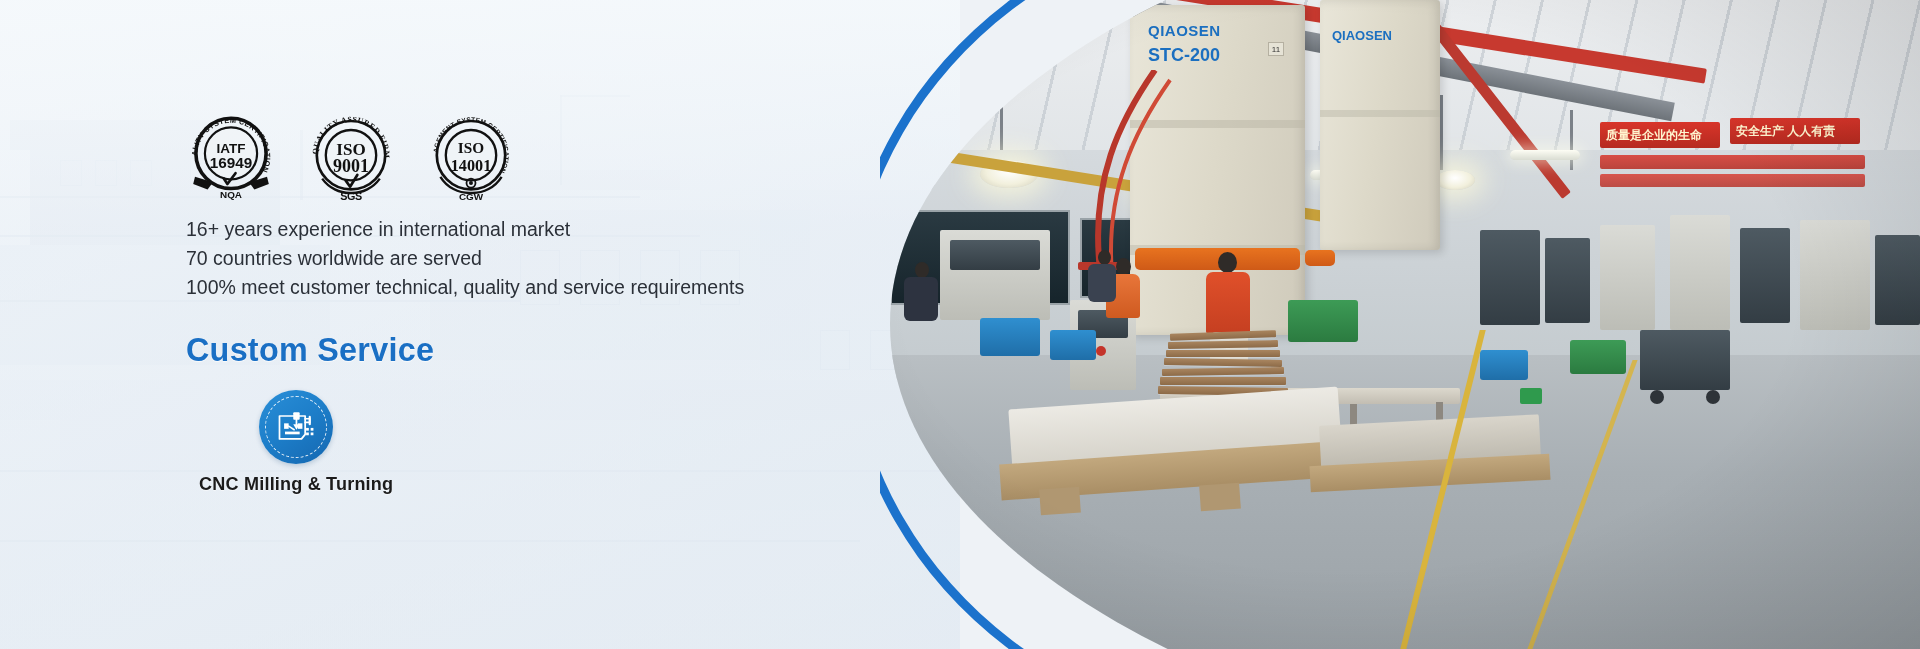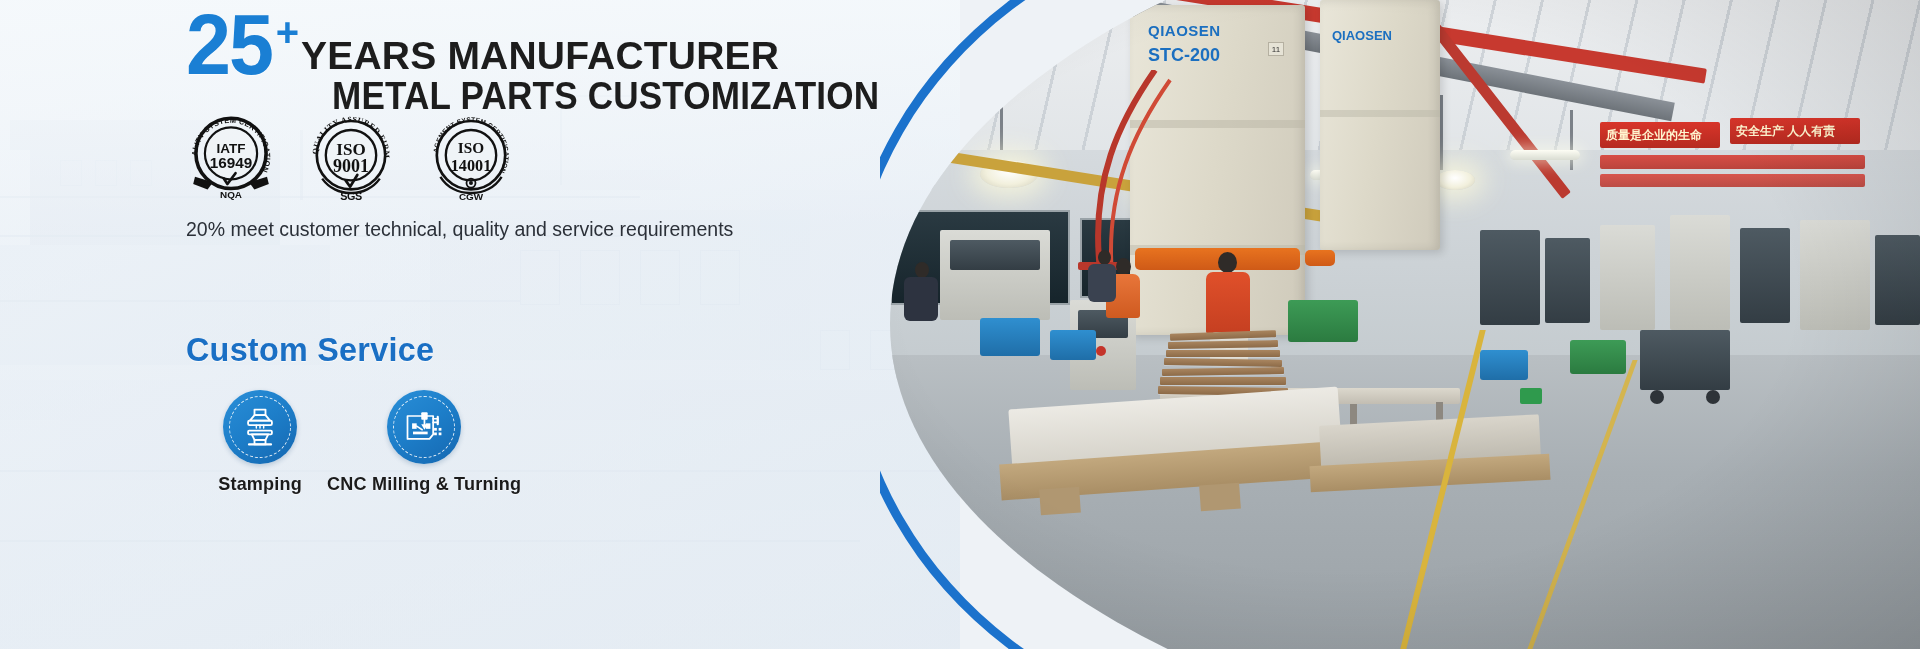--- a/index.html
+++ b/index.html
@@ -186,30 +186,20 @@
       <div class="wm-blk" style="left:0px;top:380px;width:960px;height:40px;opacity:.18;"></div>
       <div class="wm-blk" style="left:60px;top:420px;width:420px;height:60px;opacity:.15;"></div>
       <div class="wm-win" style="left:820px;top:330px;width:30px;height:40px;"></div>
       <div class="wm-win" style="left:870px;top:330px;width:30px;height:40px;"></div>
       <div class="wm-blk" style="left:640px;top:390px;width:300px;height:120px;opacity:.16;"></div>
       <div class="wm-line" style="left:0px;top:470px;width:960px;"></div>
       <div class="wm-line" style="left:0px;top:540px;width:860px;"></div>
     </div>
     <div class="sky-fade"></div>
 
-    <div class="headline">
-      <div class="hl-row">
-        <span class="num25">25</span>
-        <span class="plus">+</span>
-        <span class="hl-text">
-          <span class="hl-line">YEARS MANUFACTURER</span>
-        </span>
-      </div>
-      <div class="hl-line2" style="margin-left:146px;margin-top:-6px;">METAL PARTS CUSTOMIZATION</div>
-    </div>
 
     <div class="badges">
 
       <div class="badge">
         <svg width="90" height="90" viewBox="0 0 100 100">
           <defs>
               <path id="r1" d="M50,50 m-38,0 a38,38 0 1,1 76,0 a38,38 0 1,1 -76,0"></path>
             </defs>
           <circle cx="50" cy="46" r="39" fill="none" stroke="#111" stroke-width="4"></circle>
           <circle cx="50" cy="46" r="29" fill="none" stroke="#111" stroke-width="2.4"></circle>
@@ -265,47 +255,29 @@
           <path d="M84,72 A38,38 0 0,1 50,90" fill="none" stroke="#111" stroke-width="2.6"></path>
           <circle cx="50" cy="79" r="5" fill="none" stroke="#111" stroke-width="2"></circle>
           <circle cx="50" cy="79" r="2.2" fill="#111"></circle>
           <text x="50" y="98" text-anchor="middle" font-family="Liberation Sans, sans-serif" font-size="11" font-weight="bold" fill="#111">CGW</text>
         </svg>
 
       </div>
     </div>
 
     <div class="bullets">
-      <div class="bullet">20% meet customer technical, quality and service requirements</div>
+      <div class="bullet">16+ years experience in international market</div>
+      <div class="bullet">70 countries worldwide are served</div>
+      <div class="bullet">100% meet customer technical, quality and service requirements</div>
     </div>
 
     <div class="cs-title">Custom Service</div>
 
     <div class="services">
 
-      <div style="width:128px;">
-        <div class="svc-wrap">
-          <div class="svc-circle">
-            <div class="svc-dash"></div>
-            <svg class="svc-ico" width="44" height="44" viewBox="0 0 48 48">
-              <g fill="none" stroke="#ffffff" stroke-width="2" stroke-linejoin="round" stroke-linecap="round">
-                <rect x="18" y="5" width="12" height="6"></rect>
-                <path d="M13 17 L18 11 L30 11 L35 17 Z"></path>
-                <rect x="11" y="17" width="26" height="5" rx="1.5"></rect>
-                <path d="M20 22 v3 M24 22 v3 M28 22 v3" stroke-width="1.6"></path>
-                <rect x="11" y="28" width="26" height="4" rx="1.2"></rect>
-                <path d="M15 32 L18 38 L30 38 L33 32 Z"></path>
-                <rect x="18" y="38" width="12" height="5"></rect>
-                <path d="M12 43 h24" stroke-width="2.4"></path>
-              </g>
-            </svg>
-          </div>
-          <div class="svc-label">Stamping</div>
-        </div>
-      </div>
 
 
 
       <div style="width:200px;">
         <div class="svc-wrap">
           <div class="svc-circle">
             <div class="svc-dash"></div>
             <svg class="svc-ico" width="44" height="44" viewBox="0 0 48 48">
               <g fill="none" stroke="#ffffff" stroke-width="1.9" stroke-linejoin="round" stroke-linecap="round">
                 <path d="M6 12 h28 v20 l-4 5 h-24 z"></path>

